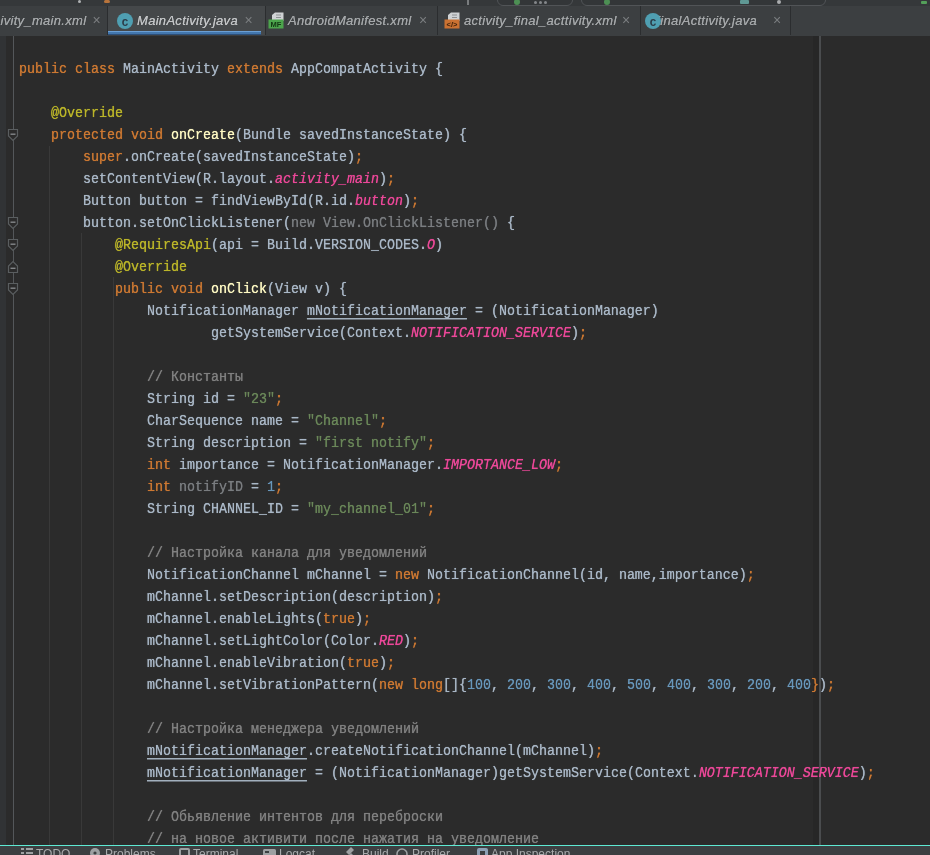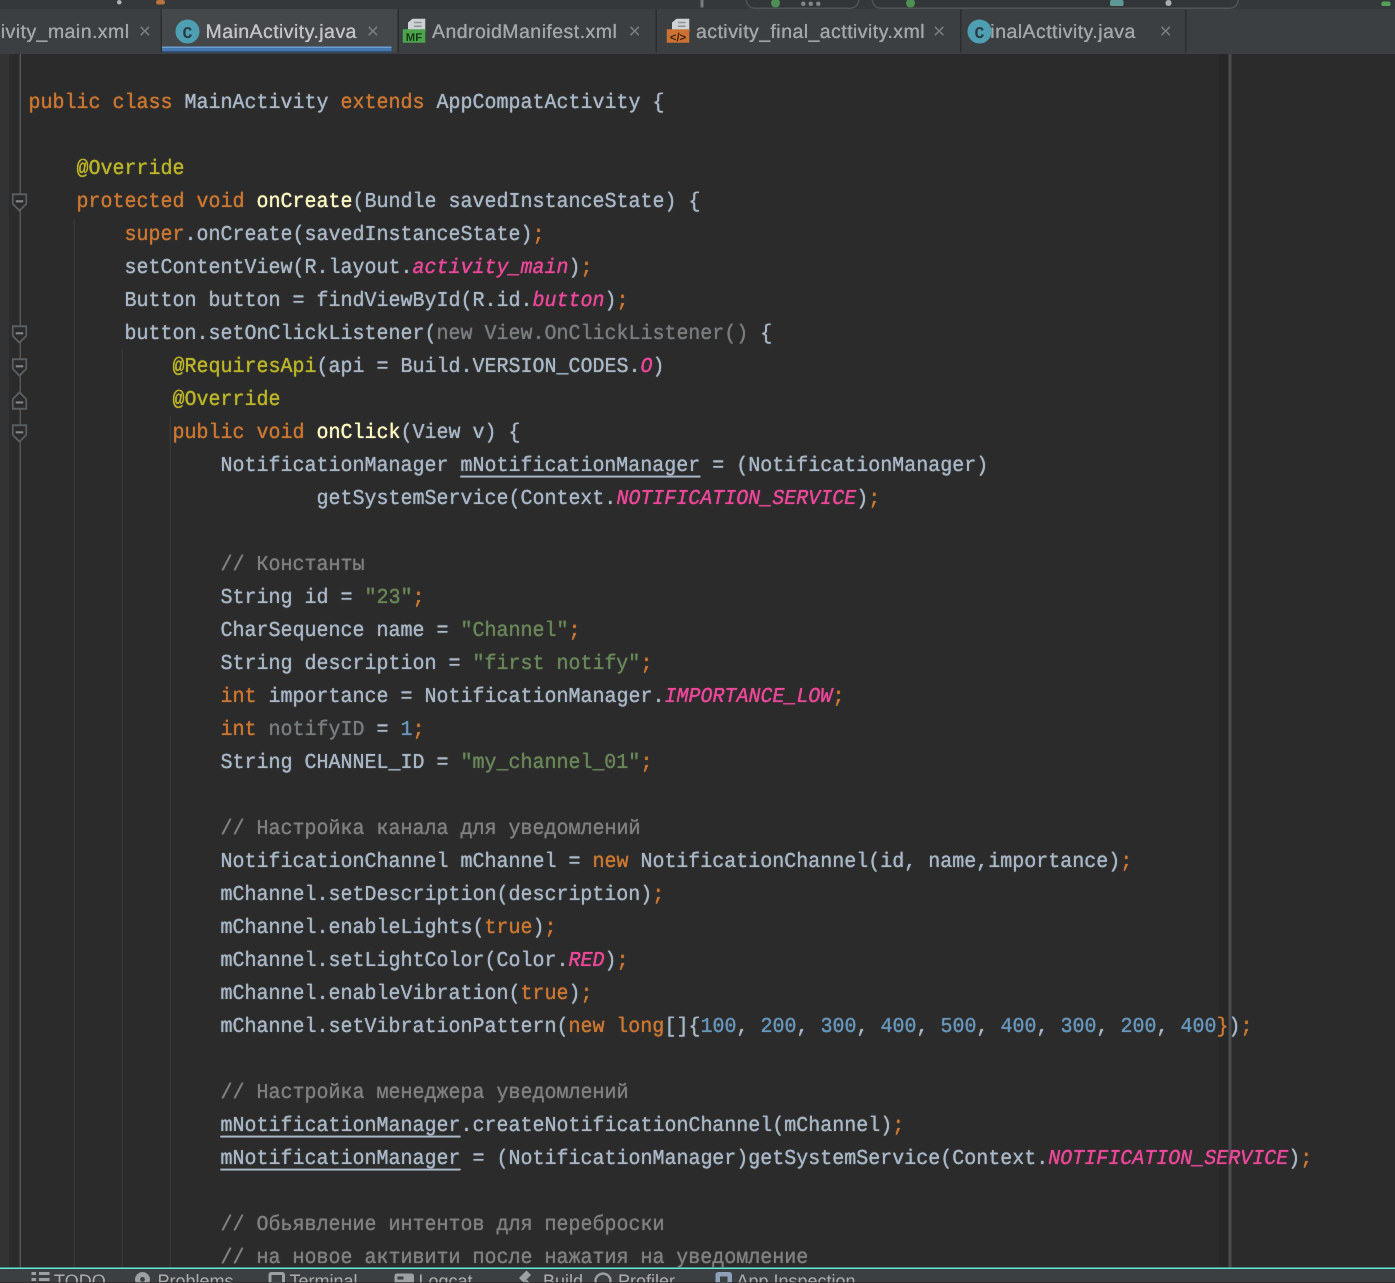--- a/index.html
+++ b/index.html
@@ -8,21 +8,21 @@
   
   #strip{left:0;top:0;width:930px;height:6px;background:#35383a;overflow:hidden;}
   .sbtn{position:absolute;top:-8px;height:12px;border:1px solid #515457;border-radius:6px;background:rgba(49,53,56,.4);}
   .dot{position:absolute;border-radius:50%;}
   
   #tabbar{left:0;top:6px;width:930px;height:30px;background:#3c3f41;overflow:hidden;}
   .tabsep{position:absolute;top:0;width:1px;height:29px;background:#2b2d2f;}
   #activetab{position:absolute;left:107px;top:0;width:158px;height:29px;background:#45484a;}
   #underline{position:absolute;left:108px;top:25px;width:153px;height:4px;
      background:linear-gradient(#6b9fd4 0 1px,#4377ae 1px 3px,#2d4f78 3px 4px);}
-  .tablabel{position:absolute;top:6.5px;height:16px;line-height:16px;font-size:13px;letter-spacing:0.3px;color:#a4a7a9;white-space:pre;text-shadow:0 0 0.5px currentColor;}
+  .tablabel{position:absolute;top:6.5px;height:16px;line-height:16px;font-size:13px;letter-spacing:0.3px;color:#a4a7a9;white-space:pre;text-shadow:0 0 0.5px currentColor;font-style:italic;}
   .tx{position:absolute;top:5.5px;height:16px;line-height:16px;font-size:14px;color:#7b7e80;}
   
   #gutterbg{left:0;top:36px;width:6px;height:809px;background:#313335;}
   #gutline{left:13px;top:36px;width:1.4px;height:809px;background:#54575a;}
   .iguide{position:absolute;width:1px;background:#393939;}
   #marginband{left:813px;top:36px;width:6px;height:809px;background:#272727;}
   #marginline{left:819px;top:36px;width:2px;height:809px;background:#4a4c4e;}
   
   #code{position:absolute;left:19px;top:59px;font-family:"Liberation Mono",monospace;
         font-size:13.34px;line-height:22px;color:#a9b7c6;

